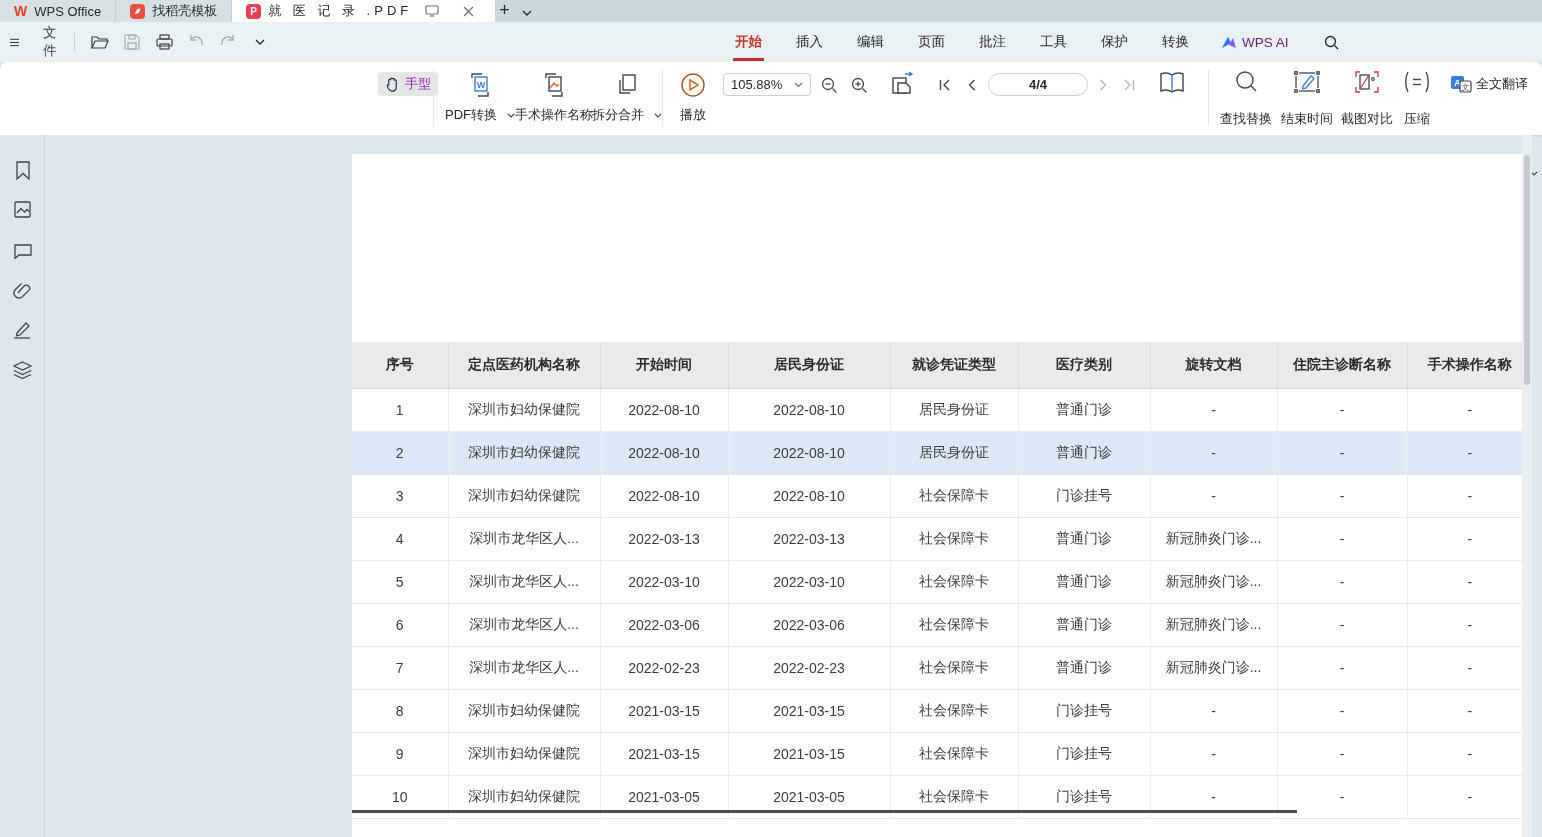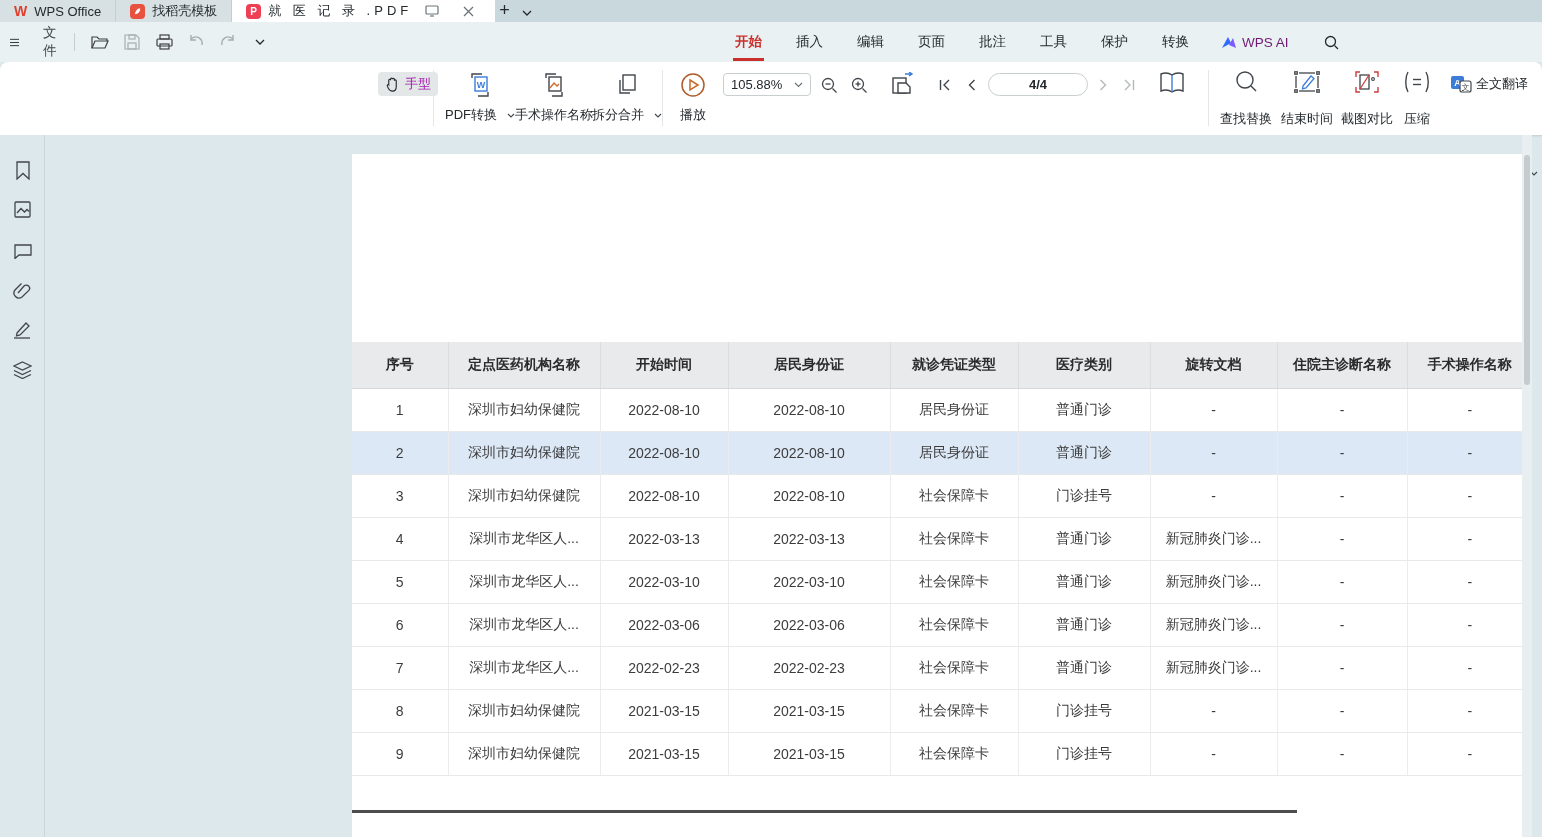--- a/index.html
+++ b/index.html
@@ -627,20 +627,31 @@
               <td>9</td>
               <td>深圳市妇幼保健院</td>
               <td>2021-03-15</td>
               <td>2021-03-15</td>
               <td>社会保障卡</td>
               <td>门诊挂号</td>
               <td>-</td>
               <td>-</td>
               <td>-</td>
             </tr>
+            <tr>
+              <td>10</td>
+              <td>深圳市妇幼保健院</td>
+              <td>2021-03-05</td>
+              <td>2021-03-05</td>
+              <td>社会保障卡</td>
+              <td>门诊挂号</td>
+              <td>-</td>
+              <td>-</td>
+              <td>-</td>
+            </tr>
           </tbody>
       </table>
       <div class="endline"></div>
     </div>
     <div class="scrollbar">
       <div class="thumb"></div>
     </div>
   </div>
 
 </div>

